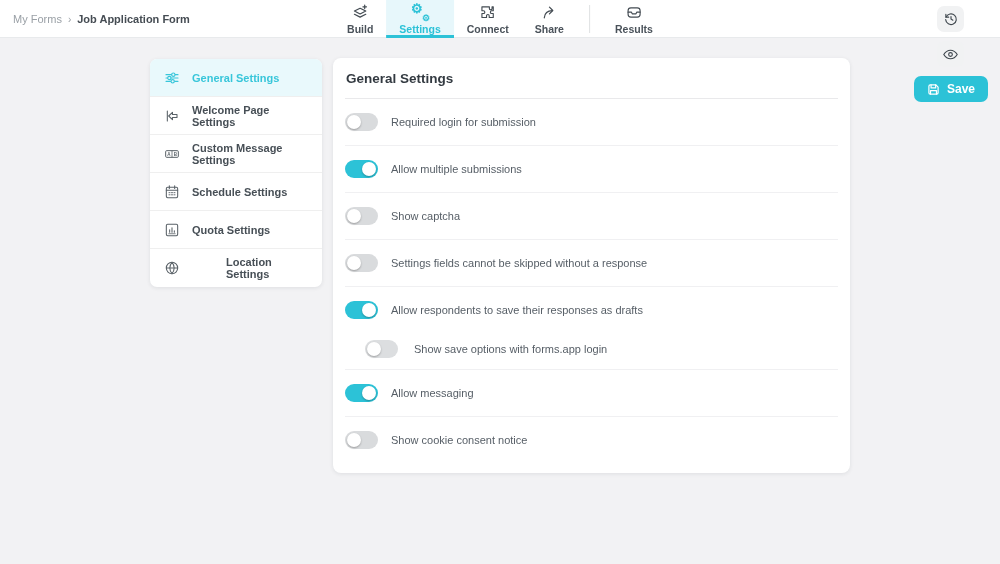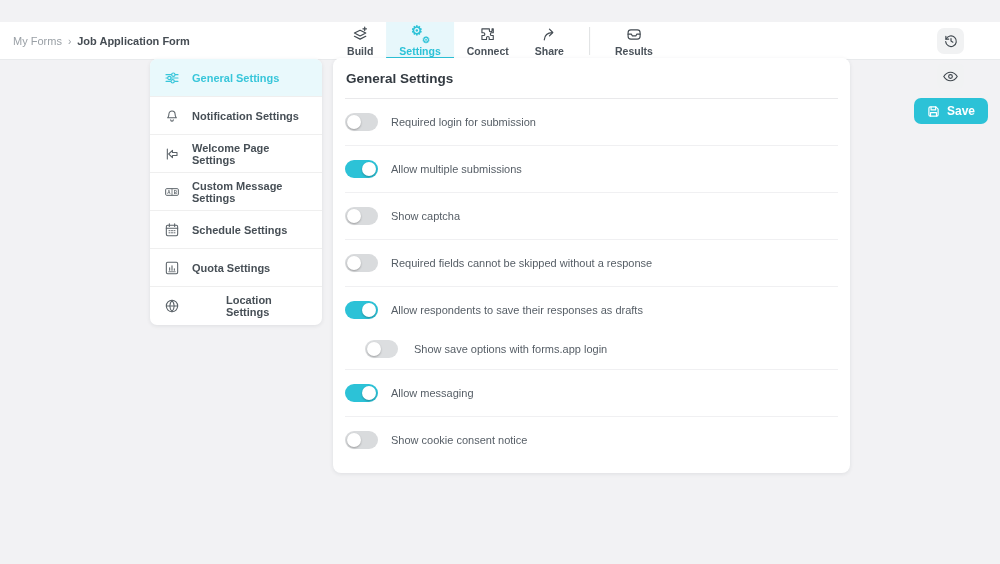--- a/index.html
+++ b/index.html
@@ -9,21 +9,21 @@
     background:#f2f2f4;
     font-family:"Liberation Sans", sans-serif;
     overflow:hidden;
     -webkit-font-smoothing:antialiased;
   }
   svg { display:block; }
 
   
   .topbar {
     position:absolute; left:0; top:0; right:0; height:38px;
-    background:#ffffff; border-bottom:1px solid #e8eaec;margin-top:22px;
+    background:#ffffff; border-bottom:1px solid #e8eaec;
   }
   .breadcrumb {
     position:absolute; left:13px; top:0; height:38px;
     display:flex; align-items:center; gap:6px; font-size:11px;
   }
   .crumb-parent { color:#9aa0a6; cursor:pointer; }
   .crumb-sep { color:#9aa0a6; font-size:10px; }
   .crumb-current { color:#454c53; font-weight:700; }
 
   .tabs {
@@ -211,29 +211,20 @@
       <svg width="16" height="16" viewBox="0 0 24 24" fill="none" stroke="currentColor" stroke-width="1.7" stroke-linecap="round">
         <path d="M3 7h18M3 12h18M3 17h18"></path>
         <circle cx="14" cy="7" r="2.5" fill="#e9f9fc"></circle>
         <circle cx="8" cy="12" r="2.5" fill="#e9f9fc"></circle>
         <circle cx="13" cy="17" r="2.5" fill="#e9f9fc"></circle>
       </svg>
     </span>
     <span>General Settings</span>
   </div>
 
-  <div class="side-item">
-    <span class="s-icon">
-      <svg width="16" height="16" viewBox="0 0 24 24" fill="none" stroke="currentColor" stroke-width="1.6" stroke-linecap="round" stroke-linejoin="round">
-        <path d="M12 4.5a4.6 4.6 0 0 1 4.6 4.6c0 3 .8 4.4 1.9 5.6H5.5c1.1-1.2 1.9-2.6 1.9-5.6A4.6 4.6 0 0 1 12 4.5z"></path>
-        <path d="M10 17.8a2 2 0 0 0 4 0"></path>
-      </svg>
-    </span>
-    <span>Notification Settings</span>
-  </div>
 
   <div class="side-item">
     <span class="s-icon">
       <svg width="16" height="16" viewBox="0 0 24 24" fill="none" stroke="currentColor" stroke-width="1.6" stroke-linecap="round" stroke-linejoin="round">
         <path d="M5 4.5v15"></path>
         <path d="M19.5 9.7h-6.8V6.5L7 12l5.7 5.5v-3.2h6.8z"></path>
       </svg>
     </span>
     <span>Welcome Page Settings</span>
   </div>
@@ -315,21 +306,21 @@
         </span>
       <span class="row-label">Show captcha</span>
     </div>
   </div>
 
   <div class="group">
     <div class="row">
       <span class="tg">
           <span class="knob"></span>
         </span>
-      <span class="row-label">Required fields cannot be skipped without a response</span>
+      <span class="row-label">Settings fields cannot be skipped without a response</span>
     </div>
   </div>
 
 
   <div class="group">
     <div class="row">
       <span class="tg on">
           <span class="knob"></span>
         </span>
       <span class="row-label">Allow respondents to save their responses as drafts</span>

